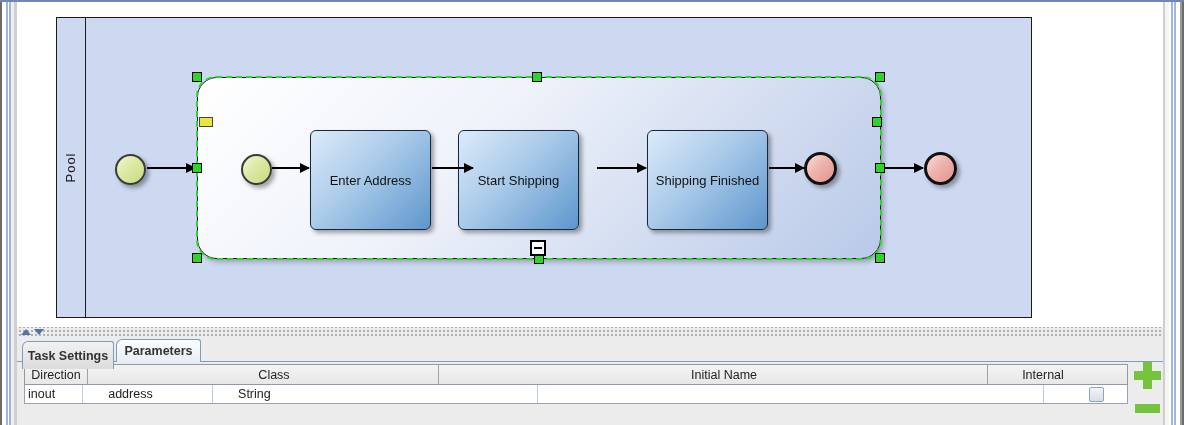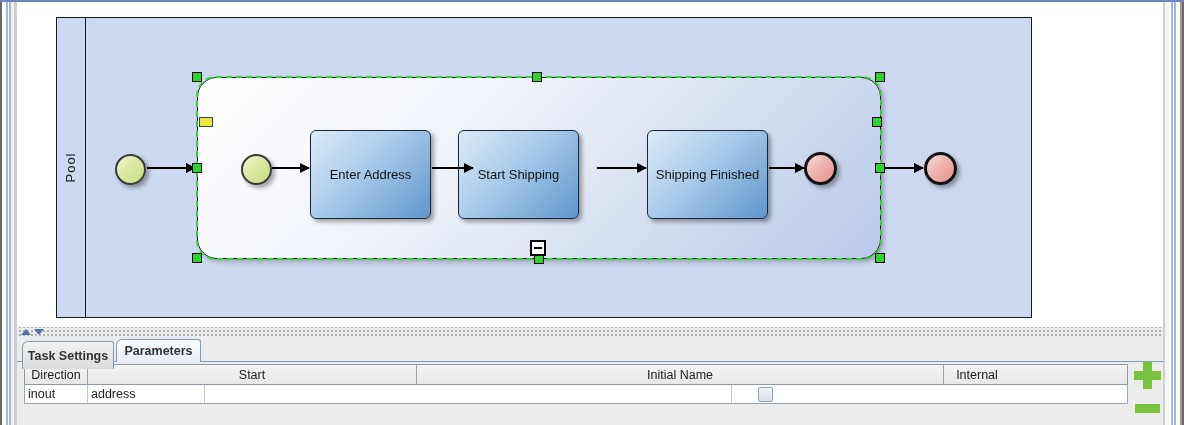--- a/index.html
+++ b/index.html
@@ -21,21 +21,21 @@
     display:flex;align-items:center;justify-content:center;}
   #pool-label-strip span{transform:rotate(-90deg);font-size:13px;color:#1a1a1a;letter-spacing:1px;white-space:nowrap;}
 
   
   #subprocess{left:197px;top:77px;width:684px;height:182px;border-radius:20px;
     background:linear-gradient(135deg,#ffffff 0%,#eef2fa 40%,#b9c9e8 100%);
     border:1px solid #1a1a1a;box-shadow:3px 3px 5px rgba(0,0,0,0.25);}
   #subprocess::after{content:'';position:absolute;inset:-2px;border:2px dashed #2bd52b;border-radius:20px;pointer-events:none;}
 
   
-  .task{top:130px;width:121px;height:89px;border-radius:6px;
+  .task{top:130px;width:121px;height:100px;border-radius:6px;
     background:linear-gradient(135deg,#dcebf9 0%,#a9cae9 45%,#5e96cd 100%);
     border:1px solid #16283c;box-shadow:3px 3px 4px rgba(0,0,0,0.35);
     display:flex;align-items:center;justify-content:center;font-size:13px;color:#111;}
 
   
   .event{border-radius:50%;box-shadow:3px 3px 4px rgba(0,0,0,0.35);}
   .event.start{width:31px;height:31px;border:2px solid #3a3a3a;background:linear-gradient(135deg,#f2f8d2 0%,#dbe9a4 45%,#c7dc7e 100%);}
   .event.end{width:33px;height:33px;border:3px solid #111;background:linear-gradient(135deg,#f9ddd9 0%,#eeb3ae 45%,#e0948f 100%);}
 
   
@@ -59,21 +59,21 @@
   
   #bottom-panel{left:17px;top:336px;width:1146px;height:89px;background:#ececec;}
   .tab{height:28px;display:flex;align-items:center;justify-content:center;font-weight:bold;font-size:12.5px;color:#333;
     border:1px solid #7f9db9;border-bottom:none;border-radius:6px 3px 0 0;z-index:3;}
   #tab-task-settings{left:22px;top:341px;width:92px;background:linear-gradient(#f2f2f2,#dcdcdc);}
   #tab-parameters{left:116px;top:339px;width:85px;height:23px;background:linear-gradient(#fbfdff,#e8eef6);}
   #tab-underline{left:17px;top:361px;width:1146px;height:1px;background:#7f9db9;}
 
   
   #param-table{left:24px;top:364px;width:1102px;font-size:12.5px;color:#222;}
-  .trow{display:flex;width:1102px;}
+  .trow{display:flex;width:1102px;gap:22px;}
   .trow.head{height:19px;background:linear-gradient(#f4f4f4,#e7e7e7);border:1px solid #8e9aa8;}
   .trow.body{height:18px;background:#fff;border:1px solid #9aa4b0;border-top:none;}
   .tcell{box-sizing:border-box;border-right:1px solid #9aa4b0;display:flex;align-items:center;overflow:hidden;white-space:nowrap;}
   .trow.body .tcell{border-right:1px solid #c4cad2;}
   .trow .tcell:last-child{border-right:none;}
   .head .tcell{justify-content:center;}
   .body .tcell{justify-content:flex-start;padding-left:3px;}
   .c0{width:63px;}.c1{width:117px;}.c2{width:329px;}.c3{width:527px;}.c4{width:66px;}
   .c4.body-cell{justify-content:center;padding-left:0;}
   #internal-checkbox{width:13px;height:13px;background:linear-gradient(#f2f4f7,#d9dfe7);border:1px solid #8fa3bc;border-radius:2px;}
@@ -148,27 +148,28 @@
     <span>Task Settings</span>
   </div>
   <div class="abs tab" id="tab-parameters">
     <span>Parameters</span>
   </div>
   <div class="abs" id="tab-underline"></div>
 
   <div class="abs" id="param-table">
     <div class="trow head">
       <div class="tcell c0">Direction</div>
-      <div class="tcell c2">Start</div>
+      <div class="tcell c2">Class</div>
       <div class="tcell c3">Initial Name</div>
       <div class="tcell c4">Internal</div>
     </div>
     <div class="trow body">
       <div class="tcell c0">inout</div>
       <div class="tcell c1">address</div>
+      <div class="tcell c2">String</div>
       <div class="tcell c3"></div>
       <div class="tcell c4 body-cell">
         <div id="internal-checkbox"></div>
       </div>
     </div>
   </div>
 
   <div class="abs" id="add-btn">
     <div class="v"></div>
     <div class="h"></div>

